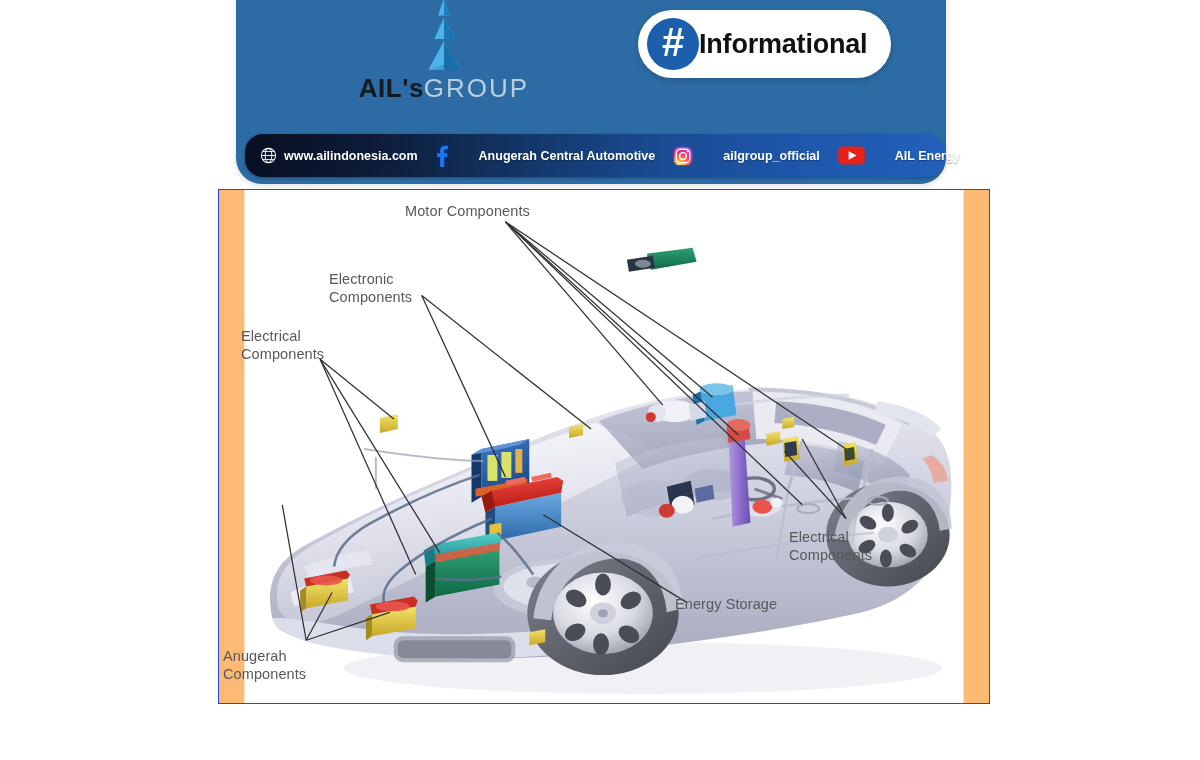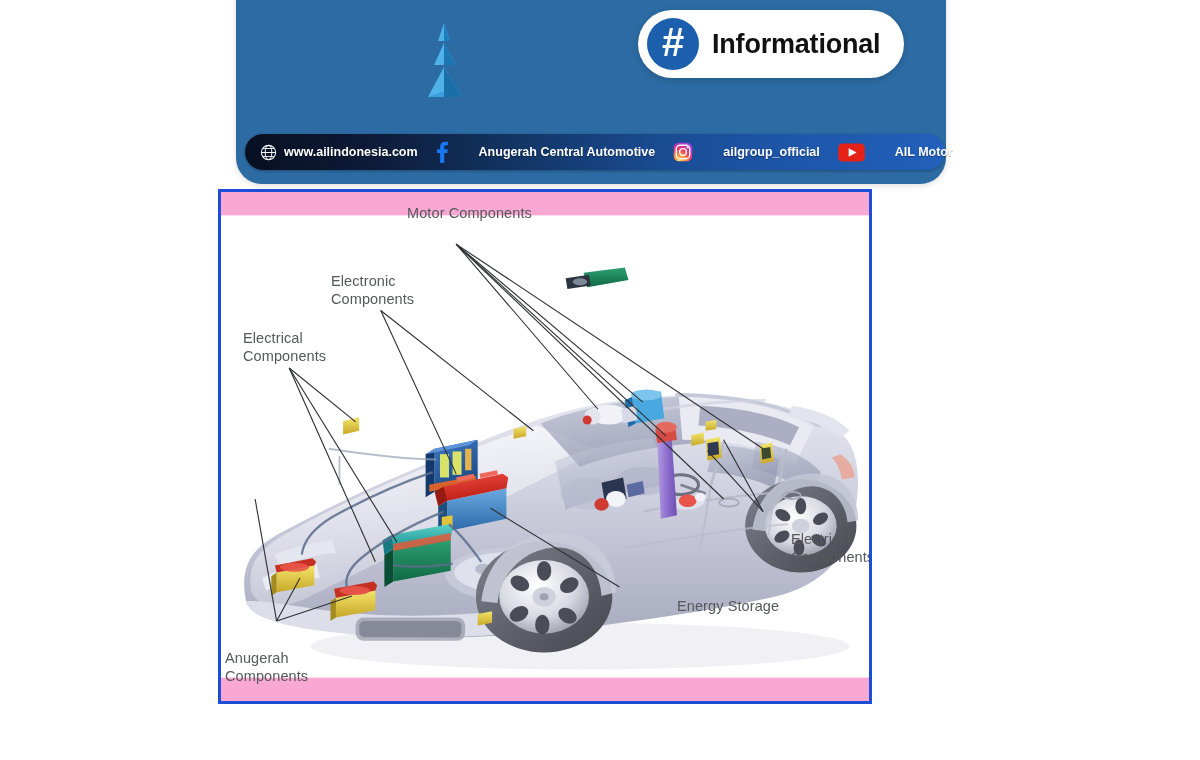--- a/index.html
+++ b/index.html
@@ -47,49 +47,48 @@
     width: 52px; height: 52px; border-radius: 50%;
     background: #1b5fad;
     display: flex; align-items: center; justify-content: center;
     flex: 0 0 auto;
   }
   .hash-circle span {
     color:#fff; font-size: 40px; font-weight: bold; line-height: 1;
     transform: translateY(-2px);
   }
   .badge-text {
-    margin-left: 13px;
     font-size: 27px; font-weight: bold; color: #111111;
     letter-spacing: -.2px; white-space: nowrap;
   }
 
   
   .social-bar {
     position: absolute; left: 9px; top: 152px;
-    width: 700px; height: 36px;
+    width: 700px; height: 43px;
     border-radius: 18px;
     background: linear-gradient(90deg,#080f21 0%, #0d1b38 18%, #123463 38%, #1a4c94 60%, #1e57ab 80%, #2260bb 100%);
     display: flex; align-items: center;
     padding-left: 14px; gap: 10px;
     box-shadow: 0 1px 3px rgba(0,0,0,.3);
   }
   .social-item { display: flex; align-items: center; gap: 6px; }
   .social-item + .social-item { margin-left: 8px; gap: 30px; }
   .social-label {
     color: #ffffff; font-size: 12.5px; font-weight: bold; white-space: nowrap;
     text-shadow: 0 1px 1px rgba(0,0,0,.35);
   }
   .ico { flex: 0 0 auto; display: block; }
 
   
   .image-card {
     position: absolute; left: 218px; top: 189px;
-    width: 654px; height: 515px;
-    background: #f9a8d4;
-    border: 3px solid #1d4ed8;
+    width: 772px; height: 515px;
+    background: #fdba74;
+    border: 1px solid #1d4ed8;
     overflow: hidden;
   }
   .diagram { position: absolute; inset: 0; }
   .diagram svg { display: block; width: 100%; height: 100%; }
 
   .lbl {
     position: absolute;
     color: #56585b;
     font-size: 14.5px;
     line-height: 18px;
@@ -115,20 +114,23 @@
       <svg class="logo-mark" viewBox="0 0 100 80">
         <polygon points="50,2 44,20 56,20" fill="#4fb3ea"></polygon>
         <polygon points="50,2 56,20 50,20" fill="#1e7fc0"></polygon>
         <polygon points="50,22 40,44 62,44" fill="#4fb3ea"></polygon>
         <polygon points="50,22 62,44 50,44" fill="#1c76b4"></polygon>
         <polygon points="38,46 61,46 50,46" fill="#2a8fd0"></polygon>
         <polygon points="50,46 34,76 68,76" fill="#4fb3ea"></polygon>
         <polygon points="50,46 68,76 50,76" fill="#1a6fa8"></polygon>
         <polygon points="34,76 50,70 50,76" fill="#3aa0dd"></polygon>
       </svg>
+      <div class="brand-word">
+        <span class="ails">AIL's</span><span class="group">GROUP</span>
+      </div>
     </div>
 
     <div class="badge-pill">
       <div class="hash-circle">
         <span>#</span>
       </div>
       <div class="badge-text">Informational</div>
     </div>
 
     <div class="social-bar">
@@ -169,21 +171,21 @@
           <circle cx="17.6" cy="6.4" r="1.25" fill="#fff"></circle>
         </svg>
         <span class="social-label">ailgroup_official</span>
       </div>
 
       <div class="social-item">
         <svg class="ico" width="27" height="19" viewBox="0 0 28 20">
           <rect x="0" y="0.5" width="28" height="19" rx="4.5" fill="#e62117"></rect>
           <polygon points="11,5.6 19.4,10 11,14.4" fill="#ffffff"></polygon>
         </svg>
-        <span class="social-label">AIL Motor</span>
+        <span class="social-label">AIL Energy</span>
       </div>
 
     </div>
   </div>
 
   <div class="image-card">
     <div class="diagram">
       <svg viewBox="0 0 722 515">
         <defs>
           <linearGradient id="bodyTop" x1="0" y1="0" x2="0.4" y2="1">

